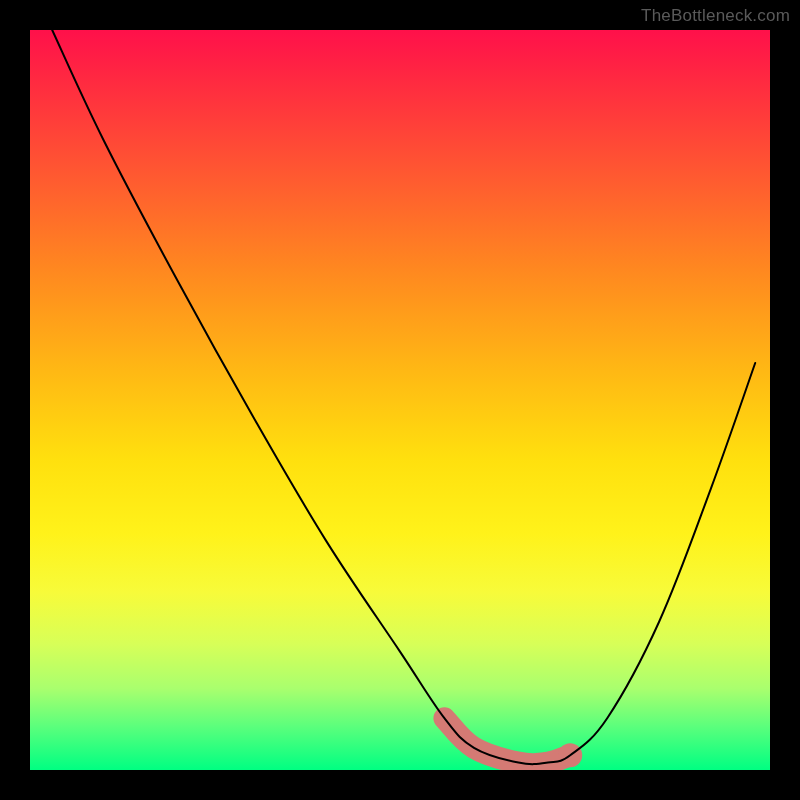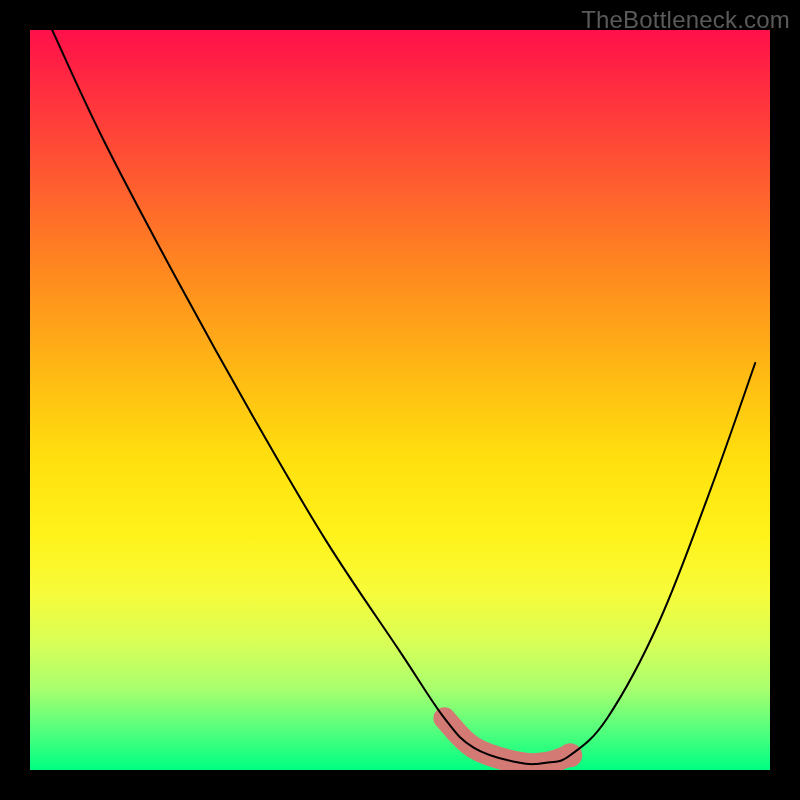--- a/index.html
+++ b/index.html
@@ -37,21 +37,21 @@
       #5dff7c 94%,
       #00ff82 100%
     );
     overflow: hidden;
   }
   .watermark {
     position: absolute;
     top: 6px;
     right: 10px;
     color: #5a5a5a;
-    font-size: 24px;
+    font-size: 17px;
     font-weight: 500;
     letter-spacing: 0.2px;
   }
   svg.curve {
     position: absolute;
     left: 0;
     top: 0;
     width: 740px;
     height: 740px;
   }

